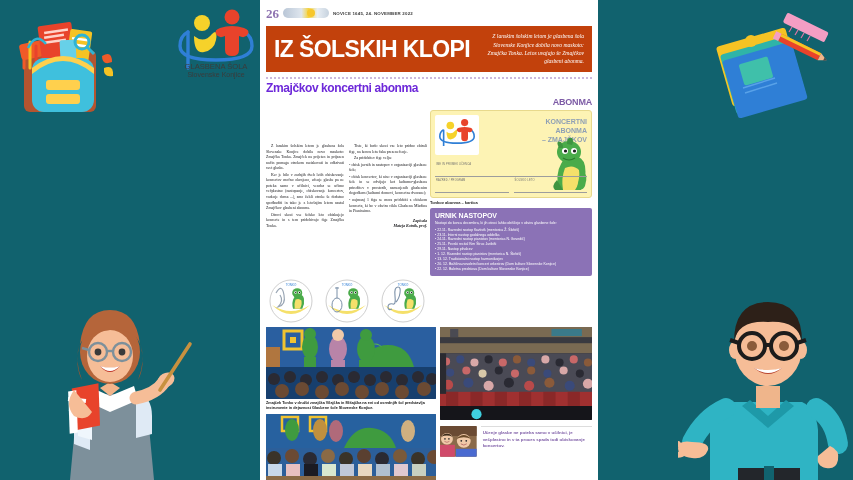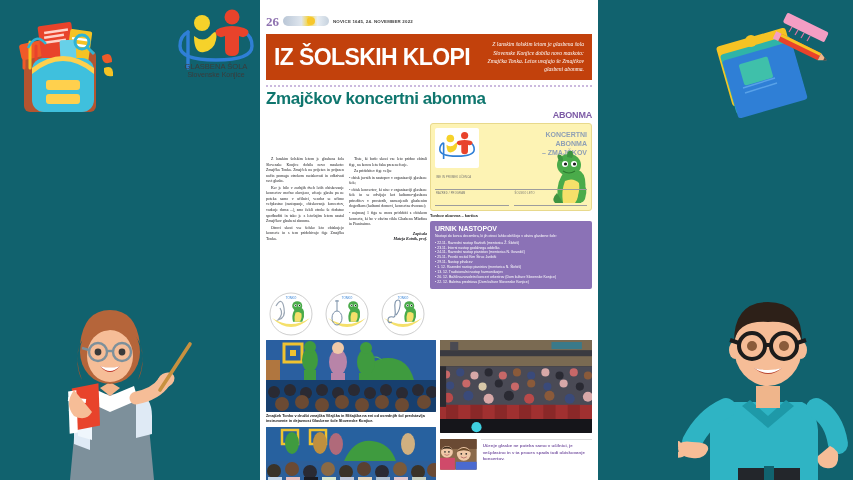--- a/index.html
+++ b/index.html
@@ -24,21 +24,21 @@
   #deco-boy{right:0;bottom:0;width:175px;height:200px;}
 
   
   #school-logo{position:absolute;left:172px;top:6px;width:88px;height:74px;}
 
   
   .page{
     position:absolute;left:260px;top:0;width:338px;height:480px;
     background:#ffffff;overflow:hidden;
   }
-  .page-inner{position:absolute;inset:0;padding:8px 6px;box-sizing:border-box;}
+  .page-inner{position:absolute;inset:0;padding:0 6px;box-sizing:border-box;}
 
   
   .masthead{display:flex;align-items:center;gap:4px;height:18px;padding-top:4px;}
   .pagenum{font-family:"Liberation Serif",serif;font-weight:bold;font-size:13px;color:#8e72b0;line-height:1;}
   .mast-logo{
     width:46px;height:10px;border-radius:5px;
     background:linear-gradient(90deg,#b9c6d6 0%,#dfe6ee 40%,#f5d442 55%,#e8eef4 75%,#c6d2de 100%);
     position:relative;
   }
   .mast-logo:after{
@@ -60,21 +60,21 @@
   .banner-lead{
     font-family:"Liberation Serif",serif;font-style:italic;
     font-size:5.6px;line-height:1.5;color:#ffffff;text-align:right;flex:1;
   }
 
   .rule{height:2px;background:repeating-linear-gradient(90deg,#cbb9de 0 2px,#ffffff 2px 4px);margin:5px 0 3px;}
 
   
   .headline{
     font-family:"Liberation Sans",sans-serif;font-weight:bold;
-    font-size:17px;color:#0f766e;letter-spacing:-.4px;line-height:1;margin-bottom:4px;
+    font-size:12px;color:#6d28d9;letter-spacing:-.4px;line-height:1;margin-bottom:4px;
   }
 
   
   .body-row{display:flex;gap:2px;align-items:center;}
   .cols{display:flex;gap:5px;flex:0 0 162px;}
   .col{
     width:78px;font-family:"Liberation Serif",serif;font-size:3.9px;
     line-height:1.42;text-align:justify;color:#17171a;
   }
   .col p{margin:0 0 1px;text-indent:5px;}

